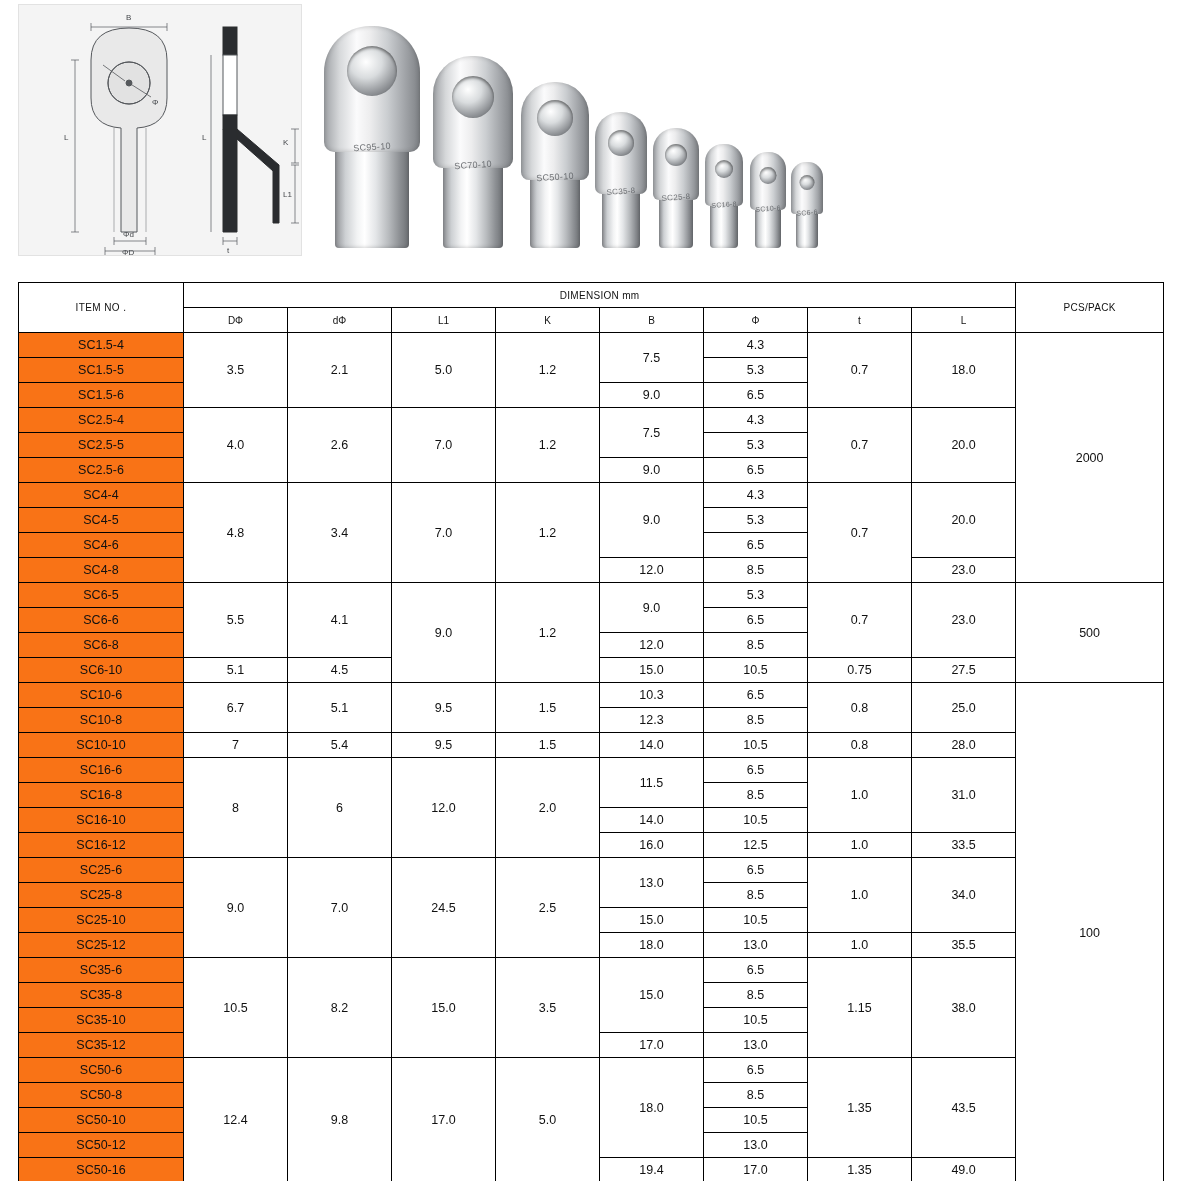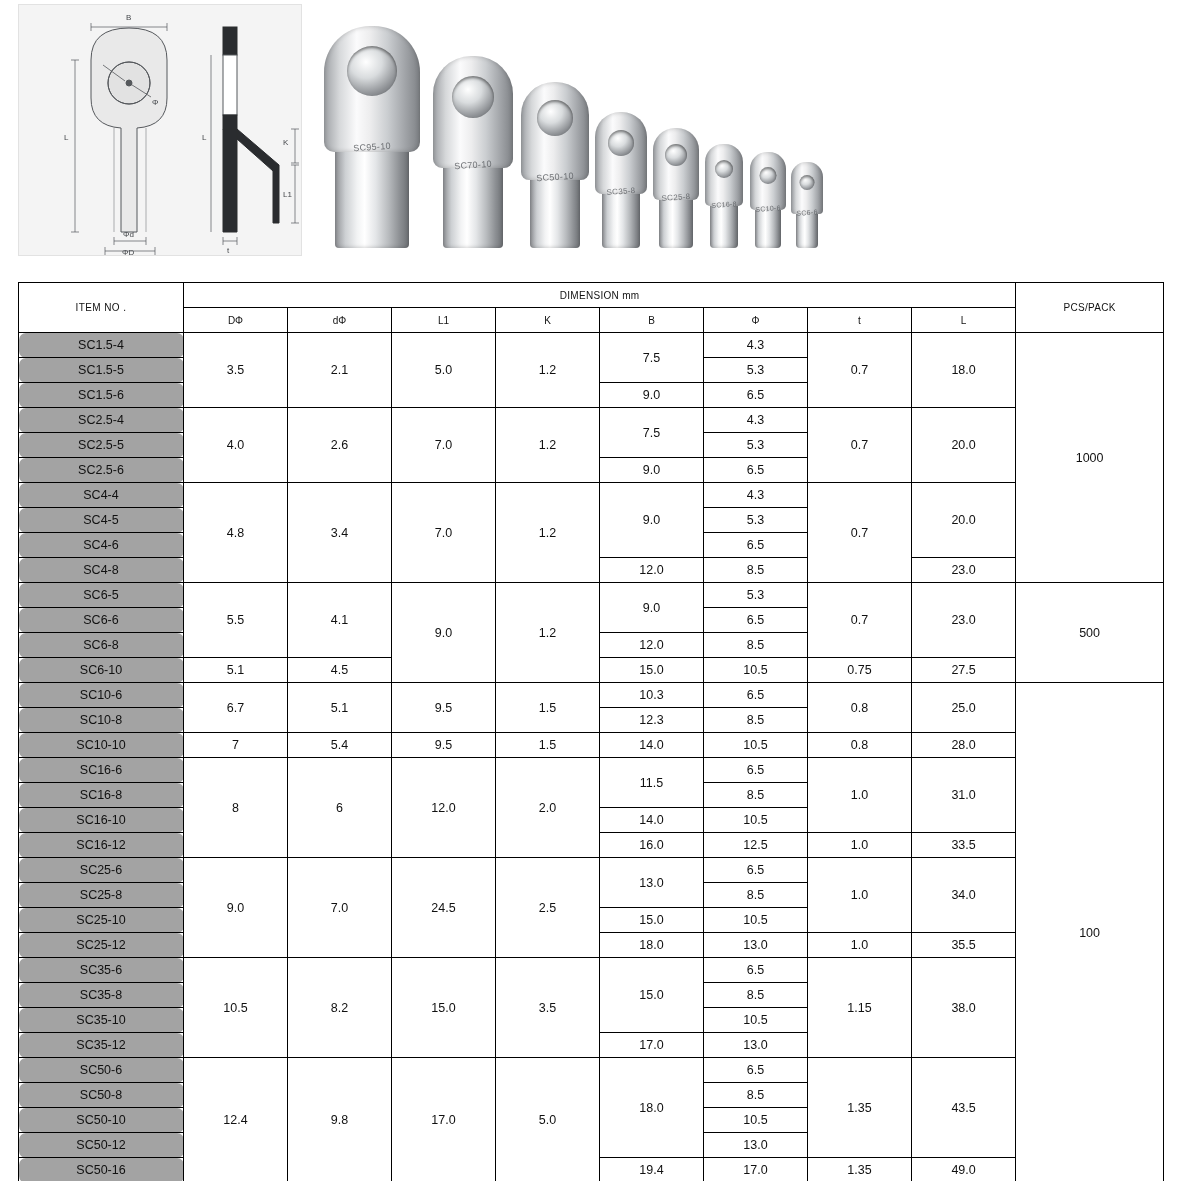--- a/index.html
+++ b/index.html
@@ -120,23 +120,22 @@
   }
   .dim-head {
     font-size: 12px;
     letter-spacing: .3px;
   }
   .pcs-head {
     font-size: 13px;
     letter-spacing: .3px;
   }
   td.item {
-    background: #a3a3a3;
+    background: #f97316;
     font-size: 12.5px;
-    border-radius: 7px;
   }
 </style>
 </head>
 <body>
 
 <div id="page">
 
   <div class="top-strip">
 
     <div class="drawing-panel">
@@ -288,21 +287,21 @@
           <tr>
             <td class="item">SC1.5-4</td>
             <td rowspan="3">3.5</td>
             <td rowspan="3">2.1</td>
             <td rowspan="3">5.0</td>
             <td rowspan="3">1.2</td>
             <td rowspan="2">7.5</td>
             <td>4.3</td>
             <td rowspan="3">0.7</td>
             <td rowspan="3">18.0</td>
-            <td rowspan="10">1000</td>
+            <td rowspan="10">2000</td>
           </tr>
           <tr>
             <td class="item">SC1.5-5</td>
             <td>5.3</td>
           </tr>
           <tr>
             <td class="item">SC1.5-6</td>
             <td>9.0</td>
             <td>6.5</td>
           </tr>

